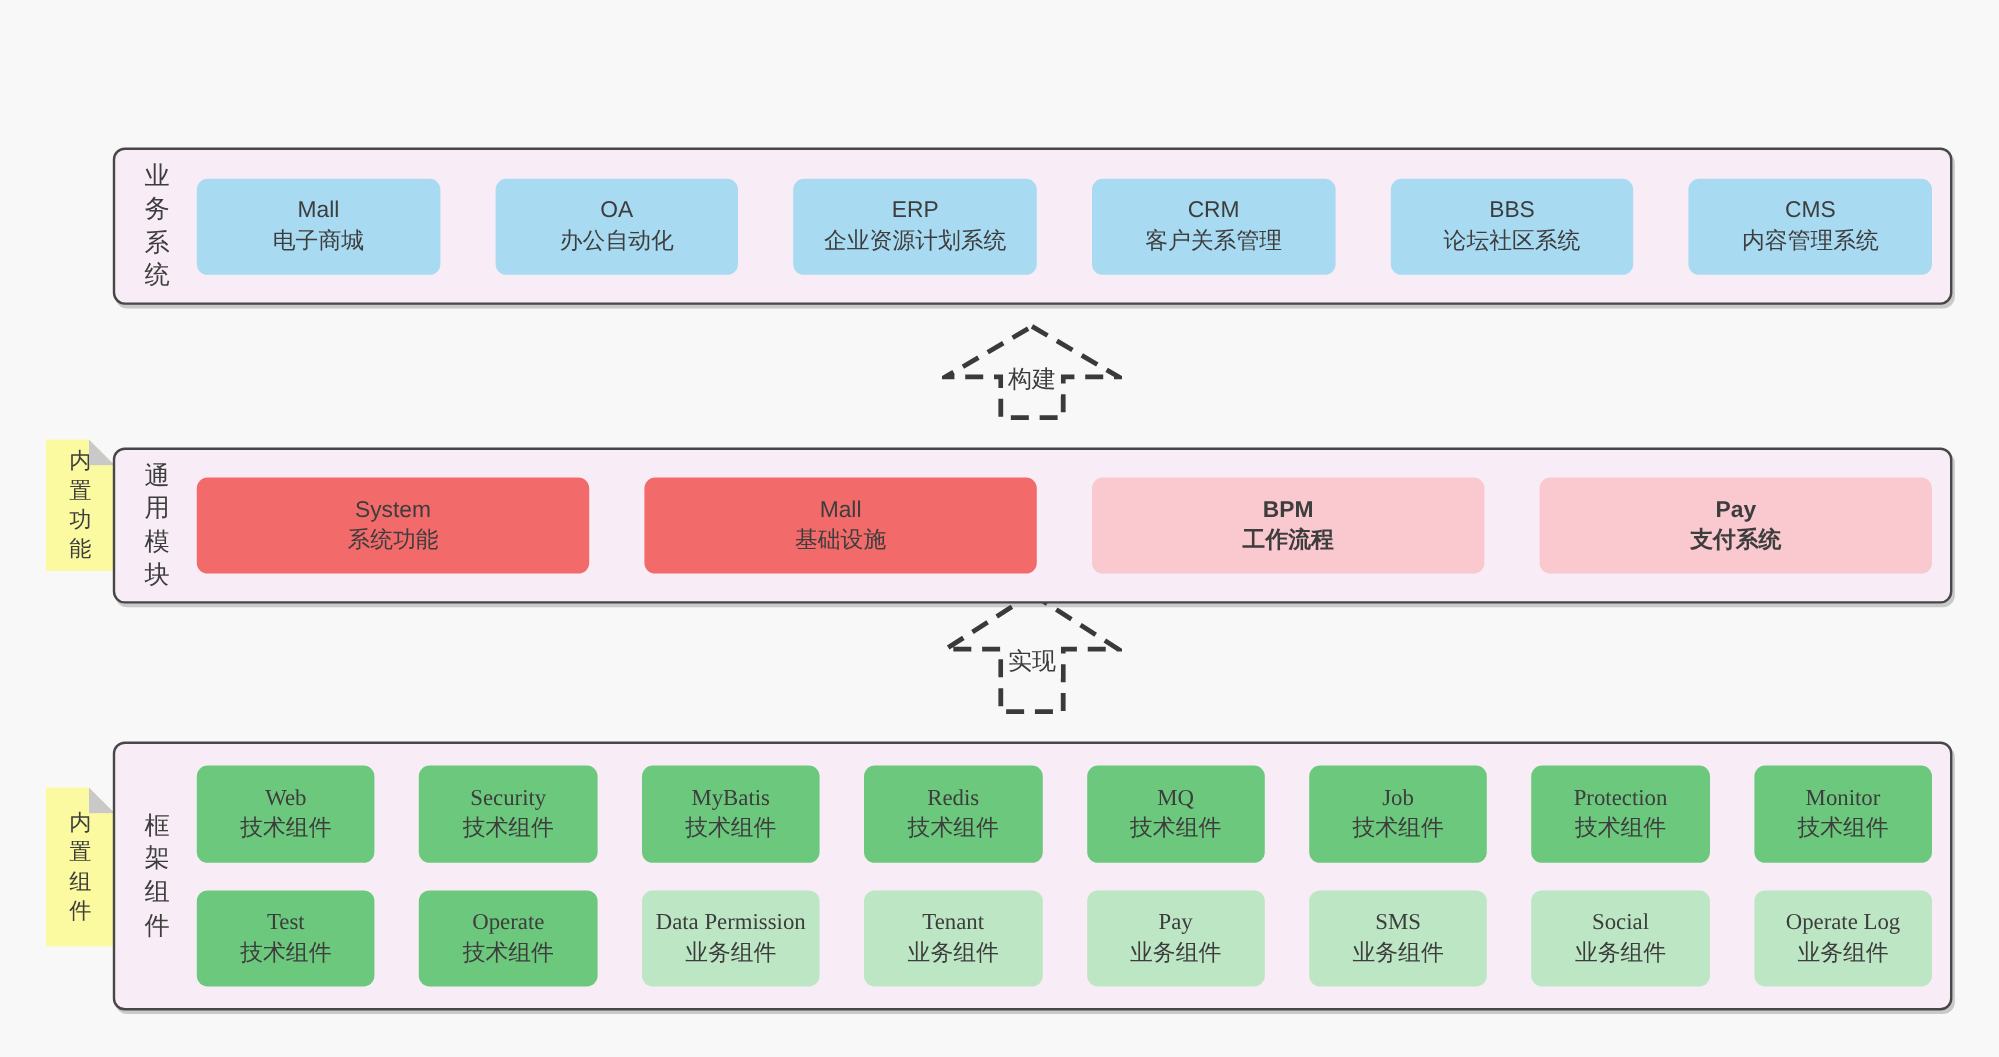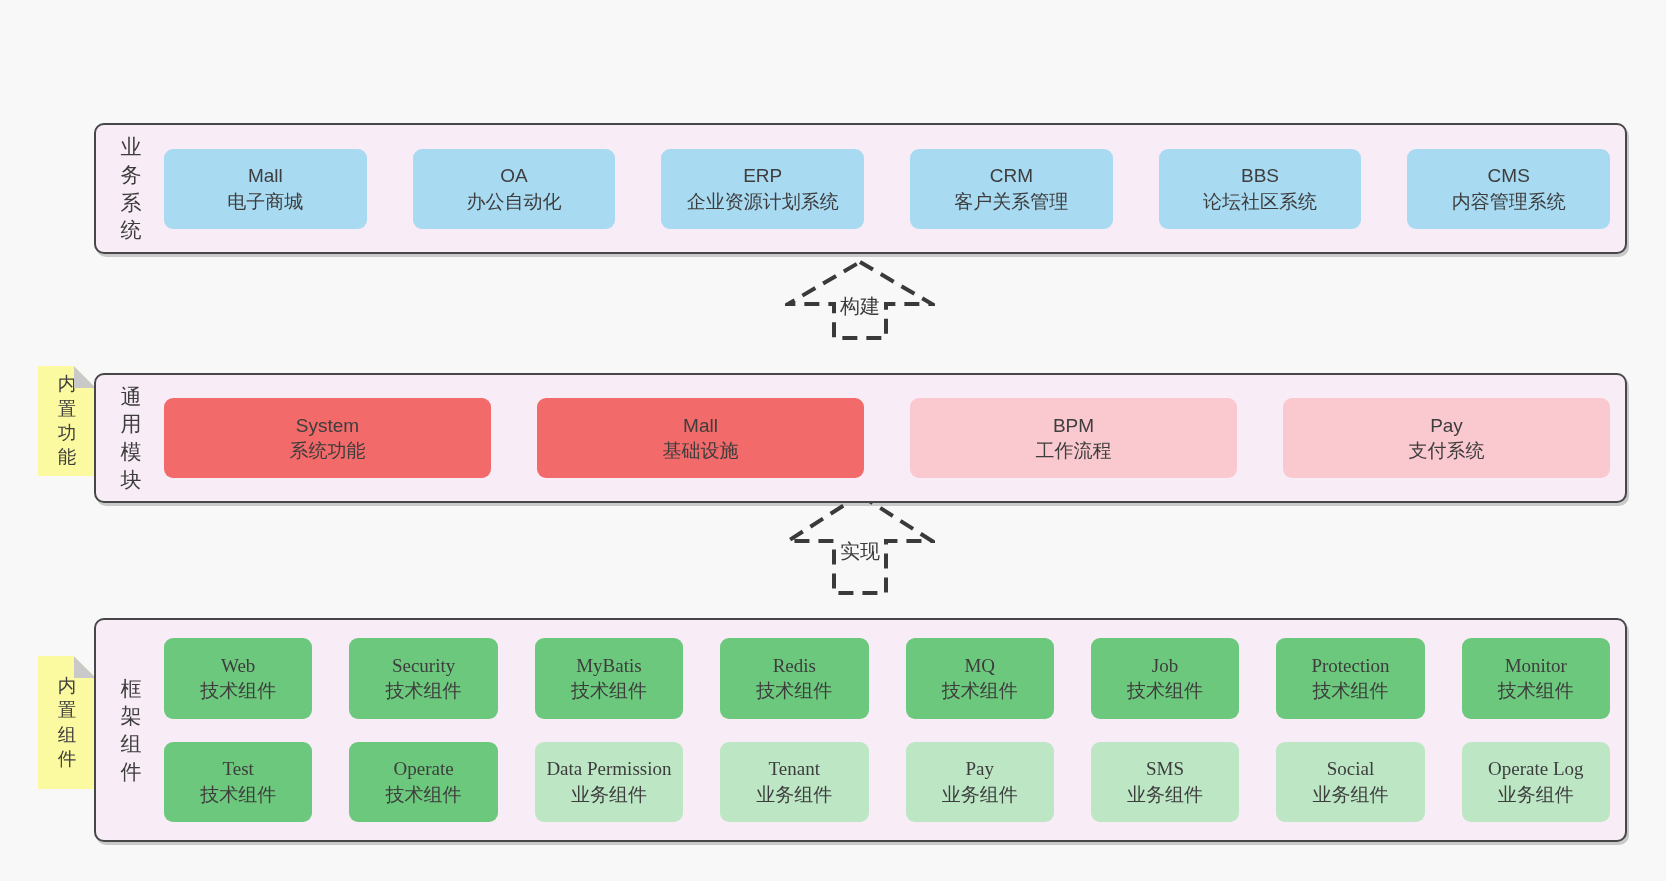--- a/index.html
+++ b/index.html
@@ -34,21 +34,21 @@
     gap: 46px; margin: 0 15px 0 6px;
   }
   .box {
     flex: 1; height: 80px; border-radius: 9px;
     display: flex; flex-direction: column;
     align-items: center; justify-content: center;
     text-align: left; font-size: 19px; line-height: 1.34;
   }
   .box.blue        { background: var(--box-blue); }
   .box.red         { background: var(--box-red); }
-  .box.pink        { background: var(--box-pink); }
+  .box.pink        { background: var(--box-pink); font-weight: bold; }
   .box.green       { background: var(--box-green); }
   .box.green-light { background: var(--box-green-light); }
 
   .grid {
     flex: 1; display: grid; grid-template-columns: repeat(8, 1fr);
     gap: 23px 37px; margin: 18px 15px 18px 6px; font-family: Liberation Serif, serif;
   }
   .grid .box { flex: none; height: auto; min-height: 80px; }
 
   .sticky {
@@ -60,21 +60,21 @@
   }
   #sticky-features   { top: 366px; height: 110px; }
   #sticky-components { top: 656px; height: 133px; }
   .sticky .fold {
     position: absolute; top: 0; right: 0; width: 22px; height: 22px;
     background: var(--sticky-fold);
     clip-path: polygon(0 0, 100% 100%, 0 100%);
   }
 
   .arrow { position: absolute; z-index: 0; }
-  #arrow-build     { left: 785px; top: 259px; width: 150px; height: 82px; }
+  #arrow-build     { left: 785px; top: 269px; width: 150px; height: 82px; }
   #arrow-implement { left: 785px; top: 492px; width: 150px; height: 104px; }
   .arrow svg { width: 100%; height: 100%; display: block; }
   .arrow path {
     fill: none; stroke: var(--arrow-stroke);
     stroke-width: 4; stroke-dasharray: 15 9;
   }
   .arrow-label {
     position: absolute; left: 50%; top: 57%;
     transform: translate(-50%, -50%);
     font-size: 20px; background: var(--bg); padding: 1px 4px;

